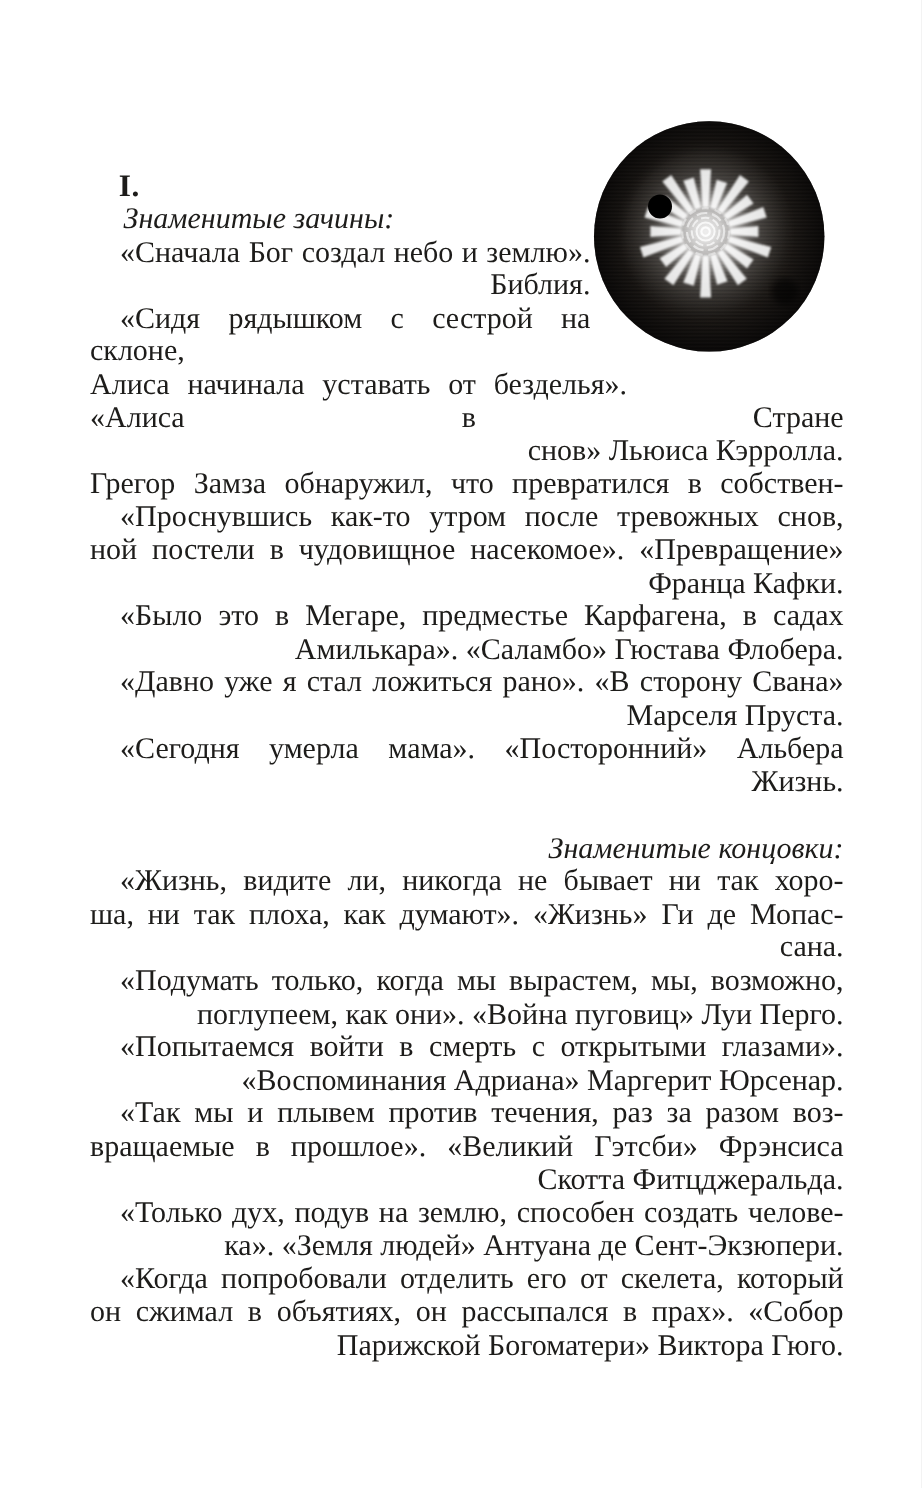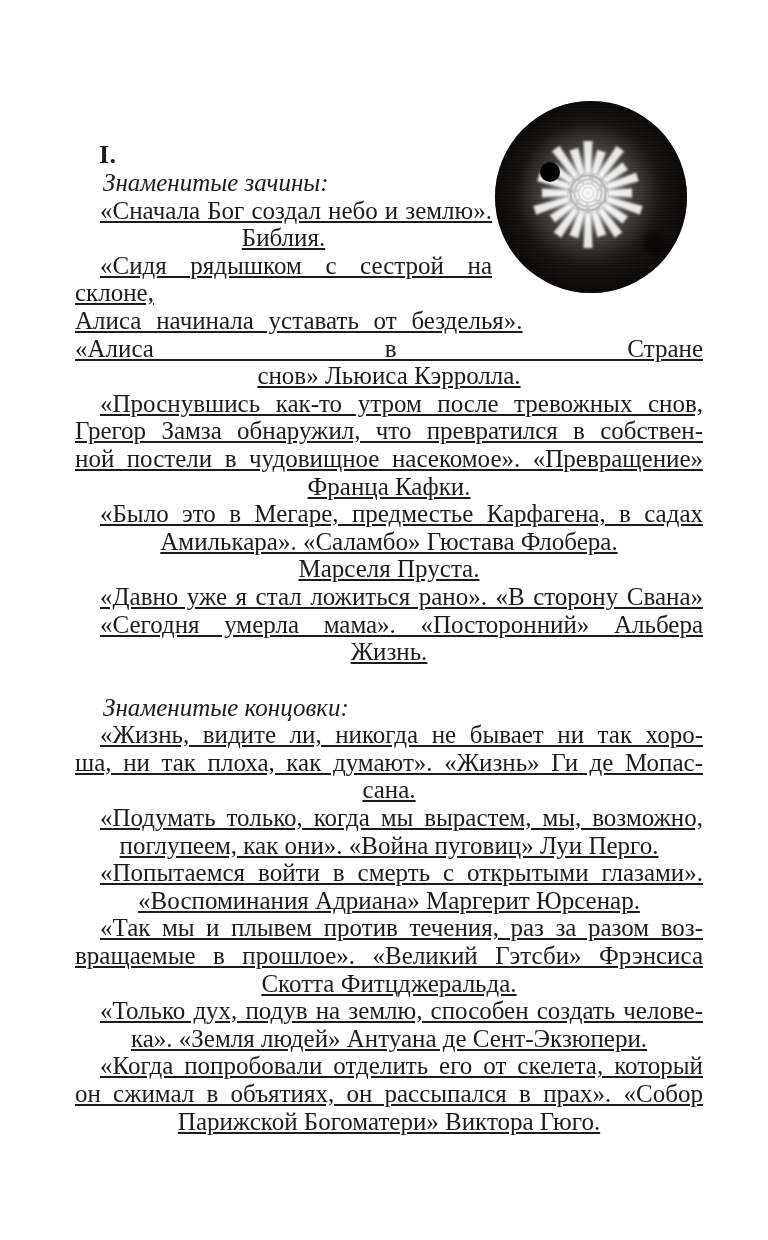--- a/index.html
+++ b/index.html
@@ -32,28 +32,28 @@
     margin:40px 0 0 24px;
     font-size:26px;
     line-height:29px;
     font-weight:bold;
     letter-spacing:0.5px;
   }
   .sec-head {
     font-style:italic;
     text-indent:28px;
   }
-  .section-2 .sec-head { margin-top:28px; }
-  .para { margin:0;text-decoration:underline; }
+  .section-2 .sec-head { margin-top:28px;text-align:right; }
+  .para { margin:0; }
   .line {
     text-align:justify;
     text-align-last:justify;
   }
   .line.last {
-    text-align:center;
+    text-align:right;
     text-align-last:auto;
   }
   .line.first { text-indent:25px; }
 </style>
 </head>
 <body>
 
 <div class="page">
   <div class="content">
 
@@ -146,32 +146,32 @@
           <div class="para">
             <div class="line first">«Сначала Бог создал небо и землю».</div>
             <div class="line last">Библия.</div>
           </div>
           <div class="para">
             <div class="line first">«Сидя рядышком с сестрой на склоне,</div>
             <div class="line">Алиса начинала уставать от безделья». «Алиса в Стране</div>
             <div class="line last">снов» Льюиса Кэрролла.</div>
           </div>
           <div class="para">
+            <div class="line">Грегор Замза обнаружил, что превратился в собствен-</div>
             <div class="line first">«Проснувшись как-то утром после тревожных снов,</div>
-            <div class="line">Грегор Замза обнаружил, что превратился в собствен-</div>
             <div class="line">ной постели в чудовищное насекомое». «Превращение»</div>
             <div class="line last">Франца Кафки.</div>
           </div>
           <div class="para">
             <div class="line first">«Было это в Мегаре, предместье Карфагена, в садах</div>
             <div class="line last">Амилькара». «Саламбо» Гюстава Флобера.</div>
           </div>
           <div class="para">
+            <div class="line first">«Давно уже я стал ложиться рано». «В сторону Свана»</div>
             <div class="line last">Марселя Пруста.</div>
-            <div class="line first">«Давно уже я стал ложиться рано». «В сторону Свана»</div>
           </div>
           <div class="para">
             <div class="line first">«Сегодня умерла мама». «Посторонний» Альбера</div>
             <div class="line last">Жизнь.</div>
           </div>
         </div>
     </section>
 
     <section class="section-2">
       <div class="sec-head">Знаменитые концовки:</div>

